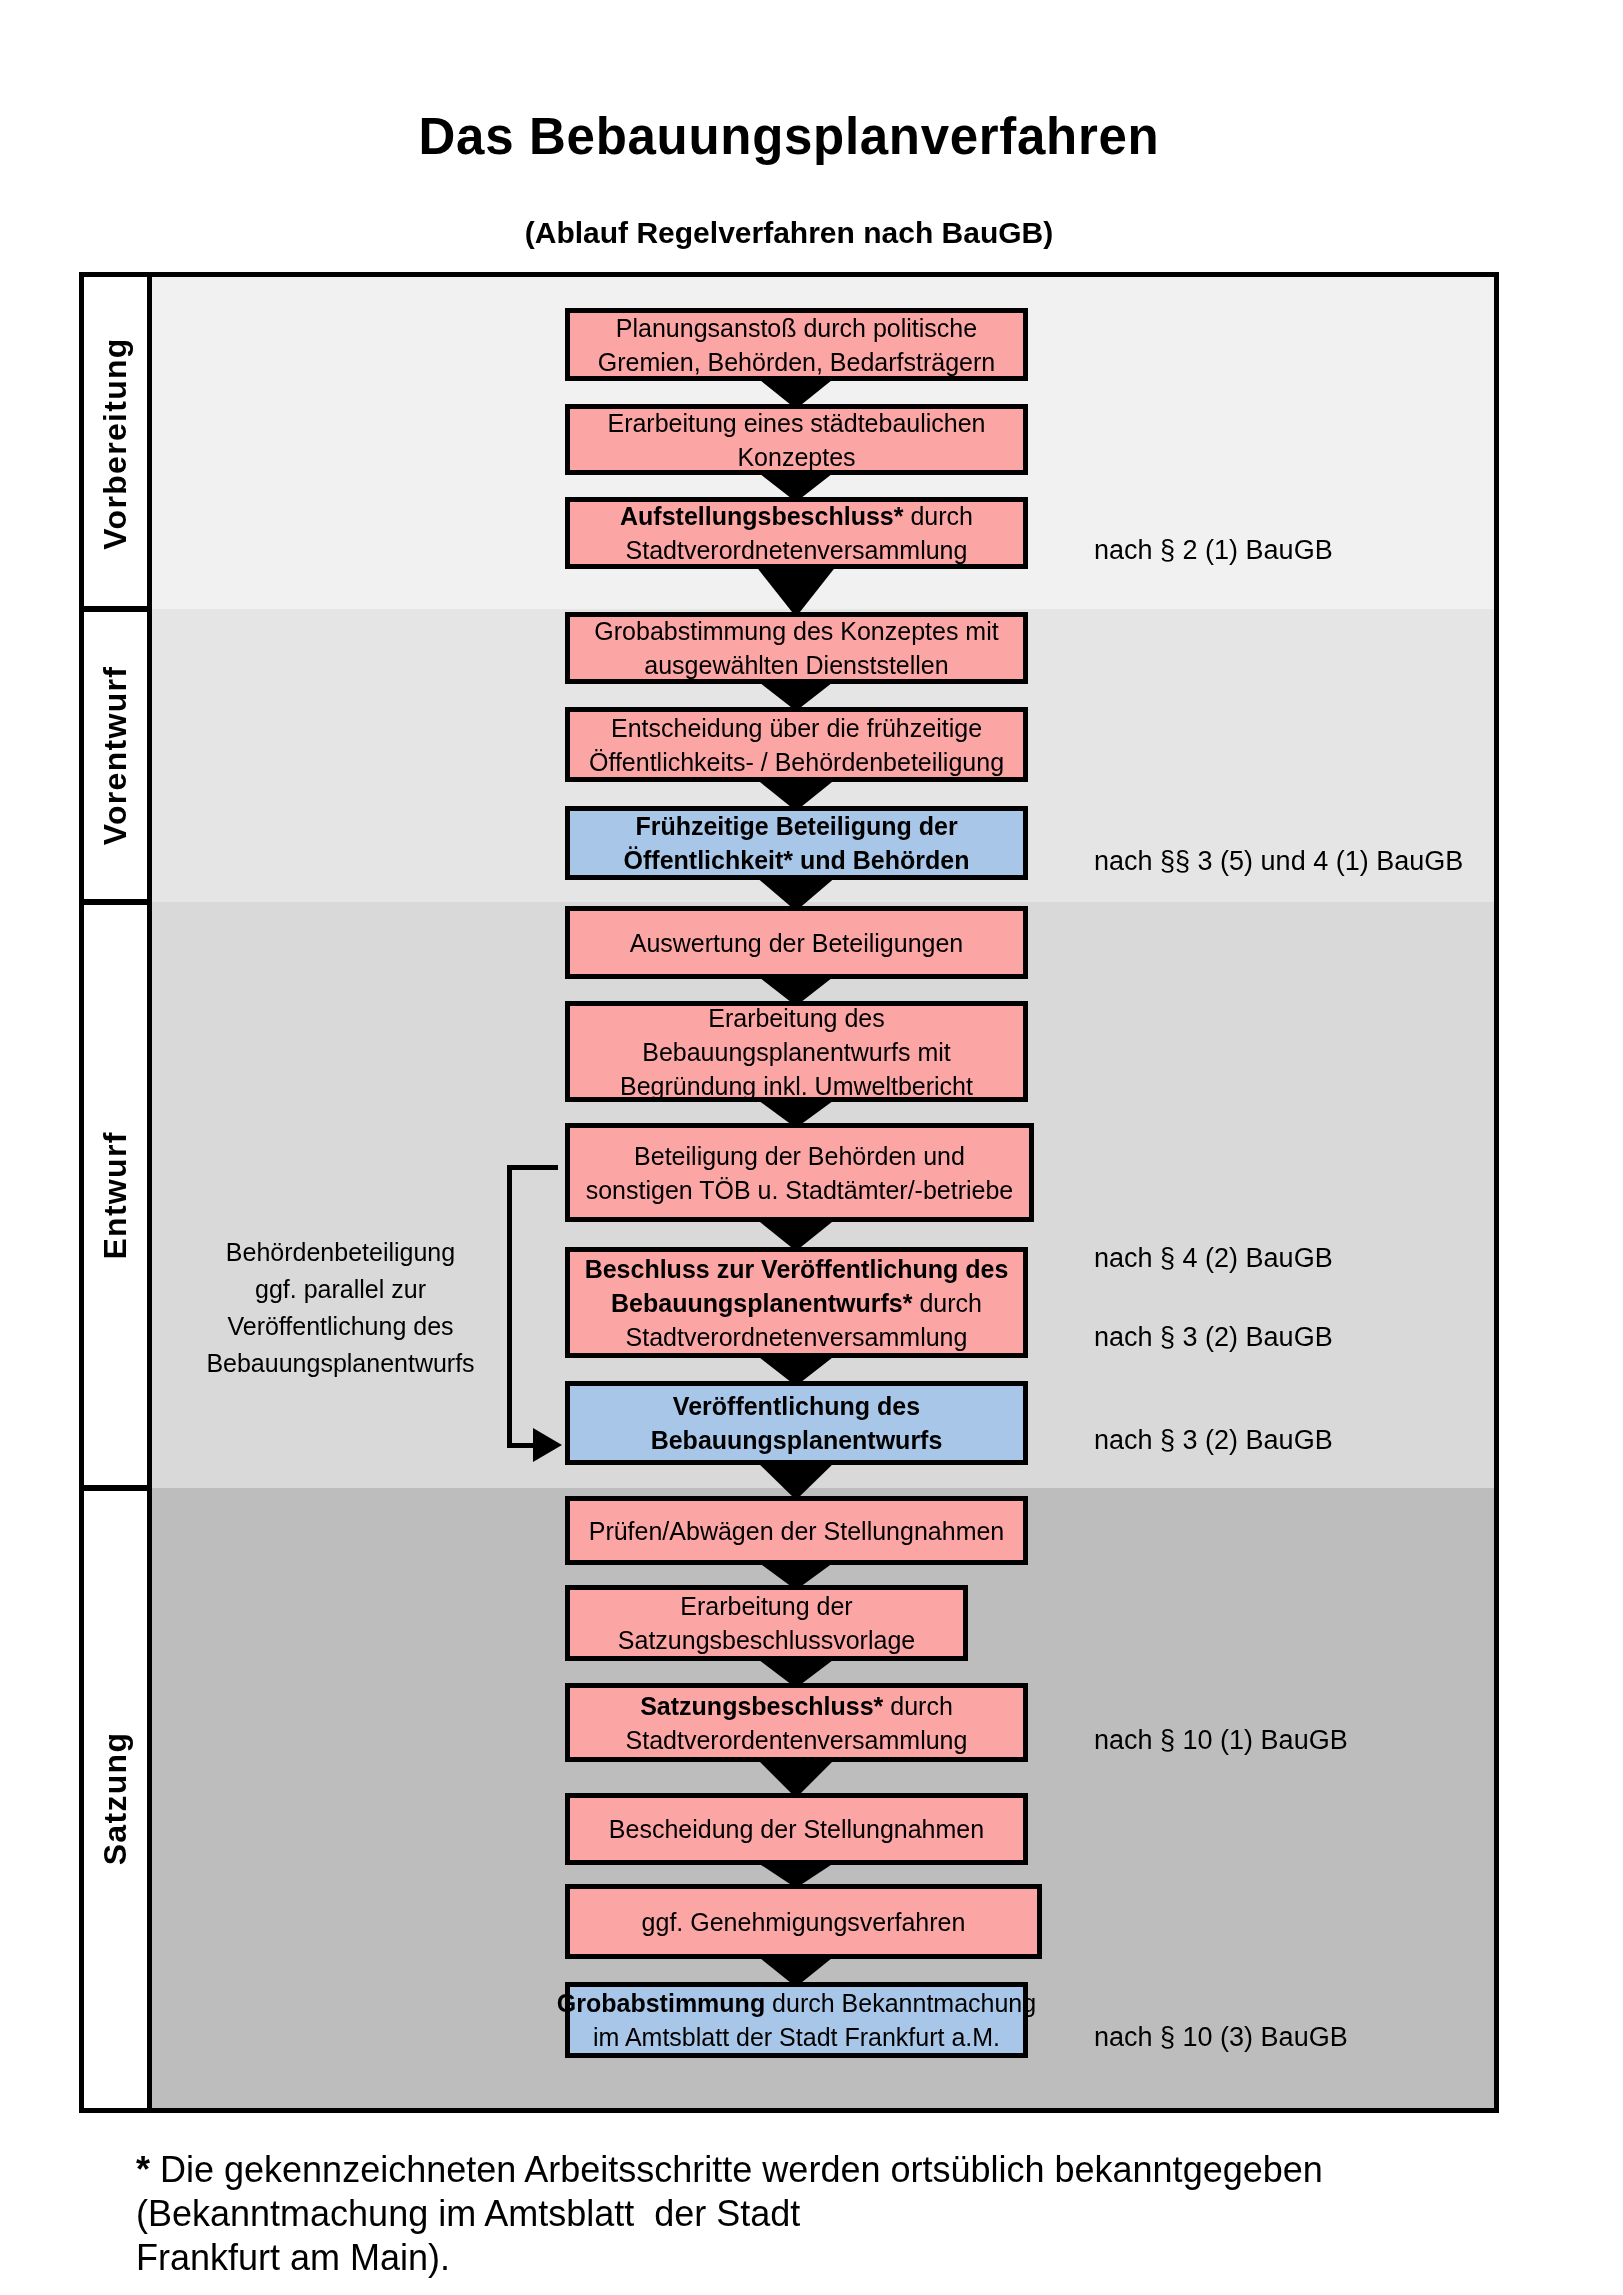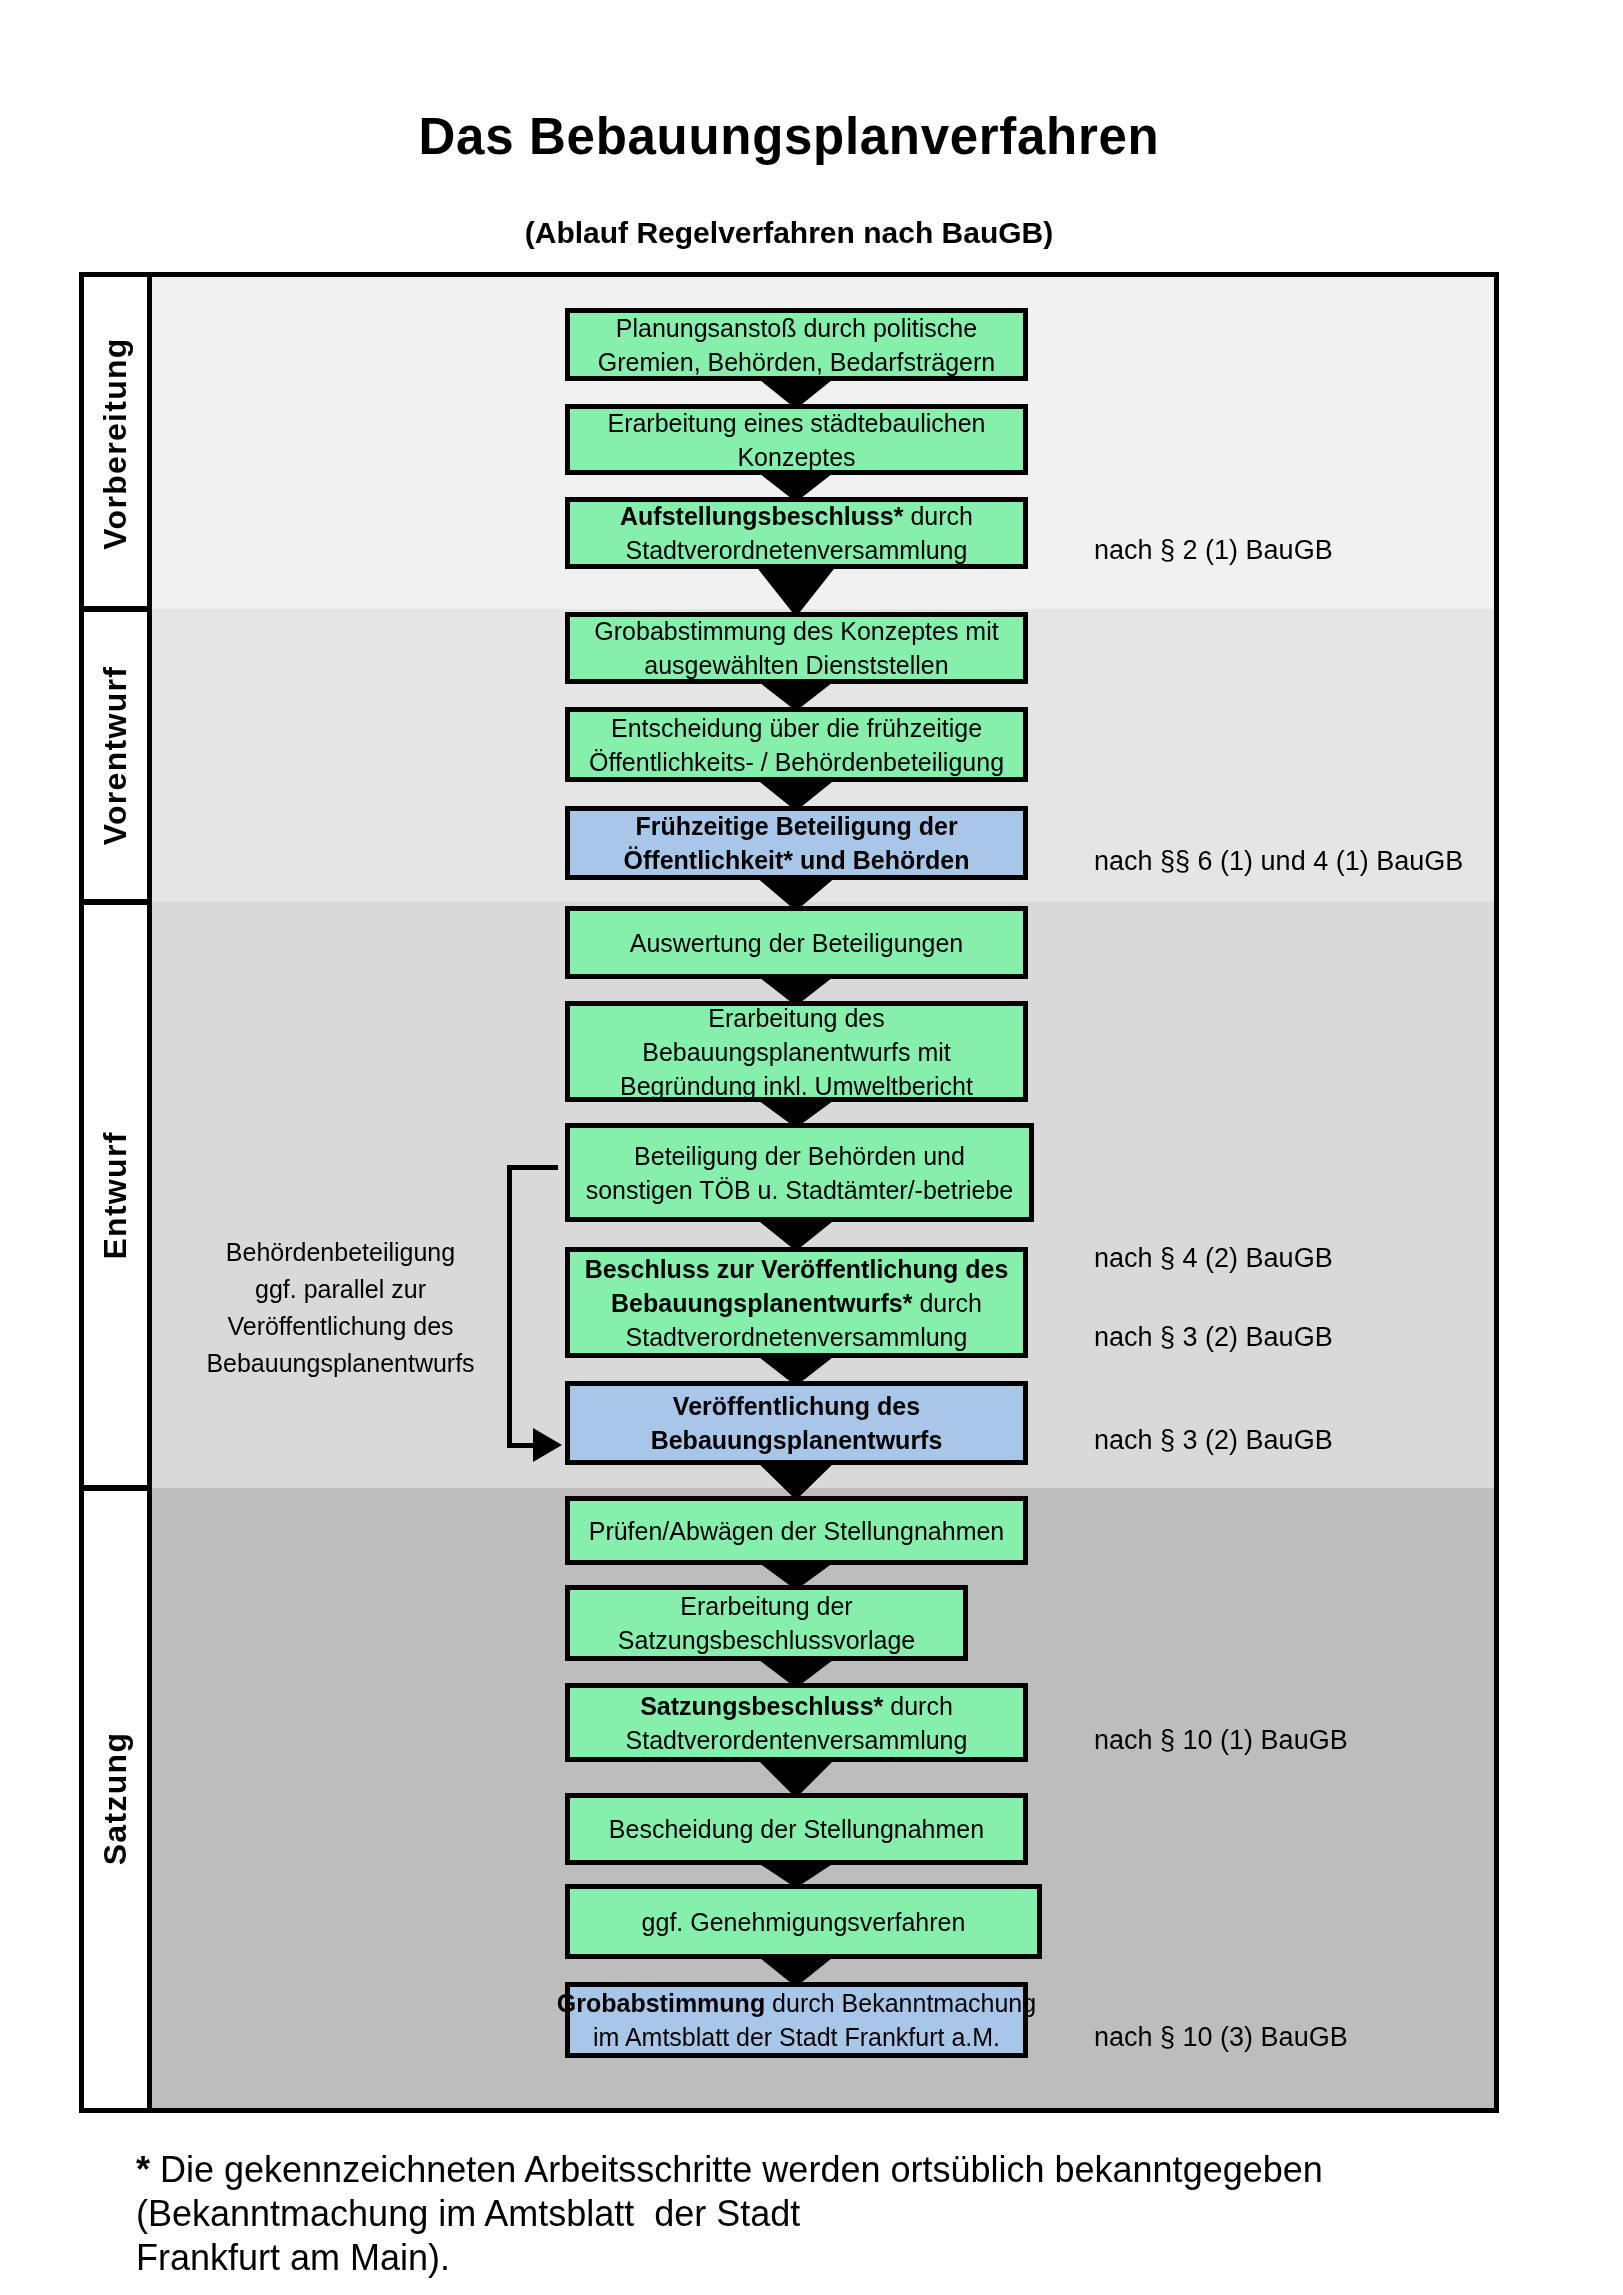--- a/index.html
+++ b/index.html
@@ -12,21 +12,21 @@
             font-size:30px;font-weight:bold;}
   #frame{left:79px;top:272px;width:1420px;height:1841px;border:5.9px solid #000;
          box-sizing:border-box;z-index:6;pointer-events:none;}
   .band{left:84px;width:1410px;z-index:1;}
   .cell{left:84px;width:63px;background:#ffffff;z-index:2;display:flex;
         align-items:center;justify-content:center;}
   .sep{left:84px;width:63px;height:5.9px;background:#000;z-index:3;}
   #divider{left:147px;width:5.2px;top:277px;height:1831px;background:#000;z-index:3;}
   .plabel{transform:rotate(-90deg);white-space:nowrap;font-size:32px;
           font-weight:bold;letter-spacing:1.3px;}
-  .box{box-sizing:border-box;border:5.2px solid #000;background:#86efac;z-index:4;
+  .box{box-sizing:border-box;border:5.2px solid #000;background:#fca5a5;z-index:4;
        display:flex;flex-direction:column;align-items:center;justify-content:center;
        font-size:25px;line-height:34px;text-align:center;}
   .box.blue{background:#a8c6e8;}
   .ln{white-space:nowrap;}
   .b{font-weight:bold;}
   .arr{width:0;height:0;border-left:41px solid transparent;
        border-right:41px solid transparent;border-top-style:solid;
        border-top-color:#000;z-index:5;left:755px;}
   .ref{left:1094px;width:406px;font-size:27px;line-height:34px;z-index:4;
        white-space:nowrap;}
@@ -152,21 +152,21 @@
       <div class="abs arr" style="top: 1354px; border-top-width: 32px;"></div>
       <div class="abs arr" style="top: 1460px; border-top-width: 40px;"></div>
       <div class="abs arr" style="top: 1560px; border-top-width: 30px;"></div>
       <div class="abs arr" style="top: 1657px; border-top-width: 31px;"></div>
       <div class="abs arr" style="top: 1757px; border-top-width: 41px;"></div>
       <div class="abs arr" style="top: 1861px; border-top-width: 27.5px;"></div>
       <div class="abs arr" style="top: 1954px; border-top-width: 33px;"></div>
     </div>
   <div id="refs">
       <div class="abs ref" style="top: 533px;">nach § 2 (1) BauGB</div>
-      <div class="abs ref" style="top: 844px;">nach §§ 6 (1) und 4 (1) BauGB</div>
+      <div class="abs ref" style="top: 844px;">nach §§ 3 (5) und 4 (1) BauGB</div>
       <div class="abs ref" style="top: 1241px;">nach § 4 (2) BauGB</div>
       <div class="abs ref" style="top: 1320px;">nach § 3 (2) BauGB</div>
       <div class="abs ref" style="top: 1423px;">nach § 3 (2) BauGB</div>
       <div class="abs ref" style="top: 1723px;">nach § 10 (1) BauGB</div>
       <div class="abs ref" style="top: 2020px;">nach § 10 (3) BauGB</div>
     </div>
 
   <div id="sidenote" class="abs">
       <div class="ln" style="white-space: nowrap;">Behördenbeteiligung</div>
       <div class="ln" style="white-space: nowrap;">ggf. parallel zur</div>

